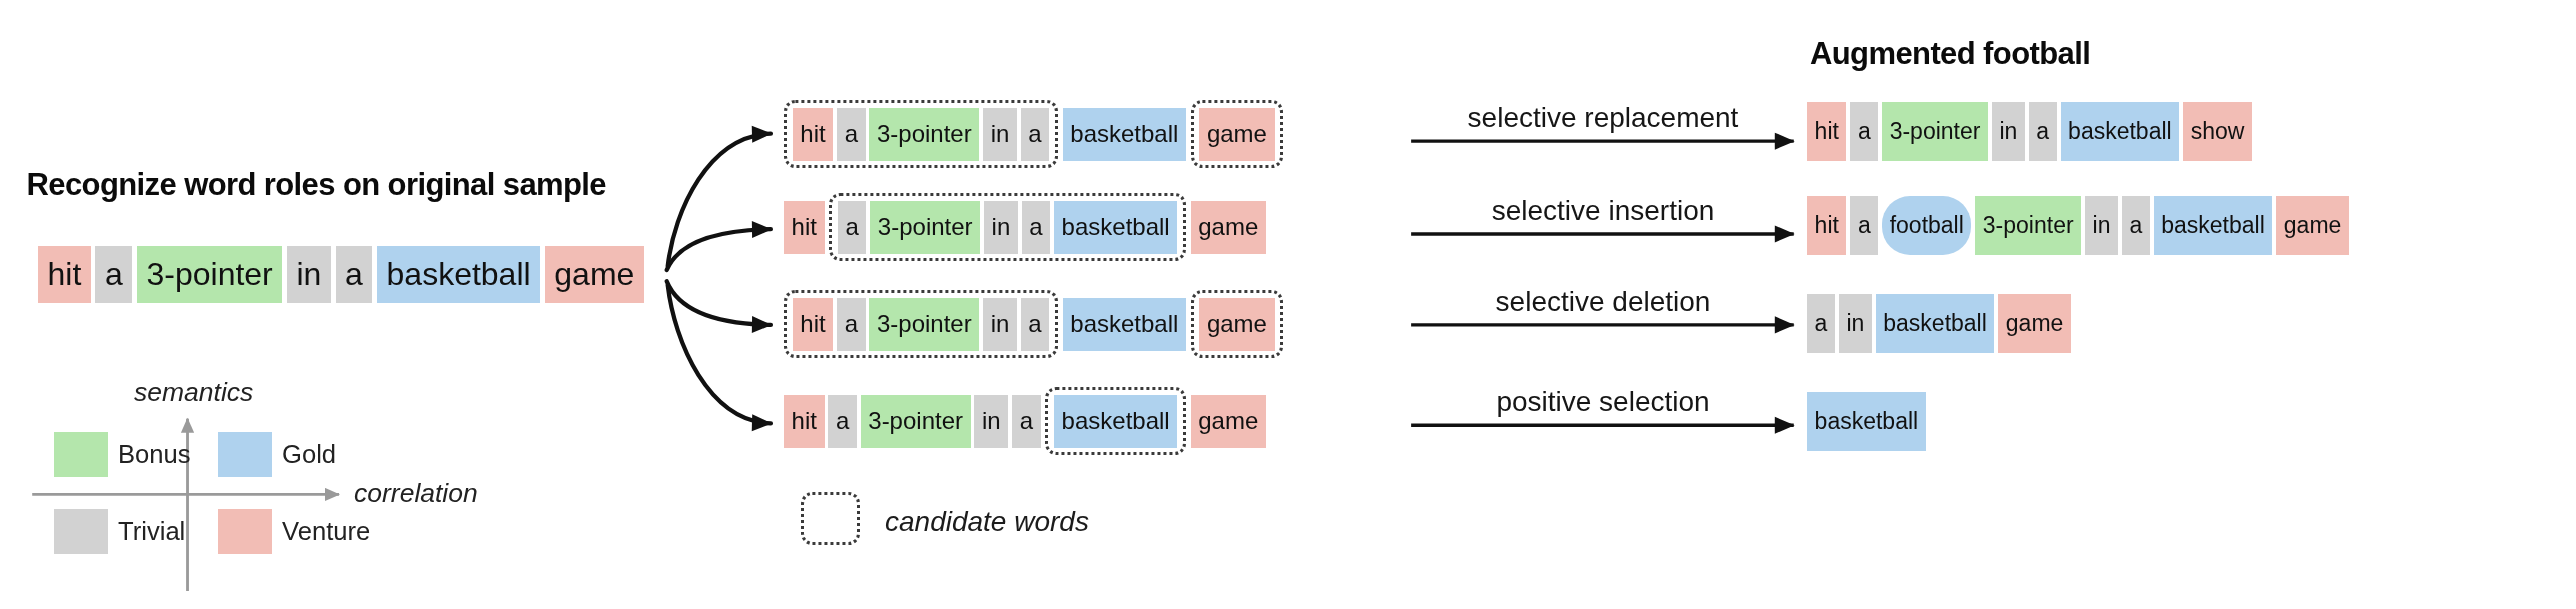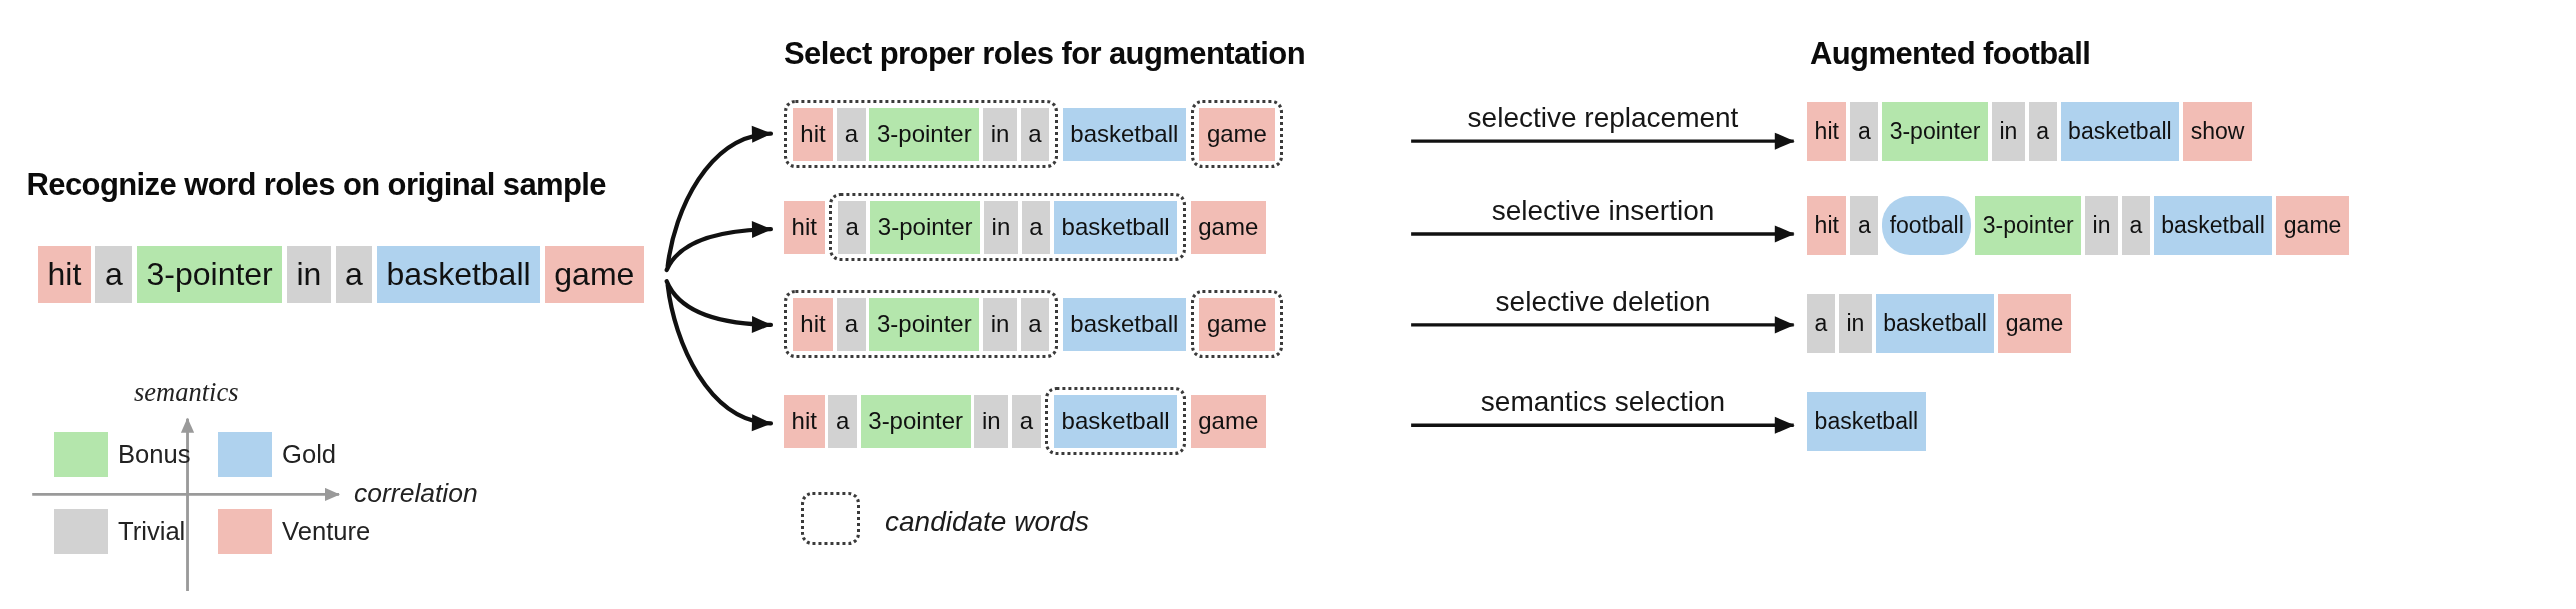--- a/index.html
+++ b/index.html
@@ -93,37 +93,36 @@
       <span class="chip chip-lg" style="background: rgb(242, 189, 181);">hit</span>
       <span class="chip chip-lg" style="background: rgb(210, 210, 210);">a</span>
       <span class="chip chip-lg" style="background: rgb(180, 230, 172);">3-pointer</span>
       <span class="chip chip-lg" style="background: rgb(210, 210, 210);">in</span>
       <span class="chip chip-lg" style="background: rgb(210, 210, 210);">a</span>
       <span class="chip chip-lg" style="background: rgb(175, 210, 238);">basketball</span>
       <span class="chip chip-lg" style="background: rgb(242, 189, 181);">game</span>
     </div>
 
   <div>
-    <div class="abs axis-label" style="left:134px;top:377px;font-family:Liberation Serif, serif;">semantics</div>
+    <div class="abs axis-label" style="left:134px;top:377px;">semantics</div>
     <div class="abs axis-label" style="left:354px;top:478px;text-align:center;">correlation</div>
 
     <div class="abs q-box" style="left: 54px; top: 432px; background: rgb(180, 230, 172);"></div>
     <div class="abs q-label" style="left:118px;top:440px;">Bonus</div>
 
     <div class="abs q-box" style="left: 218px; top: 432px; background: rgb(175, 210, 238);"></div>
     <div class="abs q-label" style="left:282px;top:440px;">Gold</div>
 
     <div class="abs q-box" style="left: 54px; top: 509px; background: rgb(210, 210, 210);"></div>
     <div class="abs q-label" style="left:118px;top:517px;">Trivial</div>
 
     <div class="abs q-box" style="left: 218px; top: 509px; background: rgb(242, 189, 181);"></div>
     <div class="abs q-label" style="left:282px;top:517px;">Venture</div>
   </div>
 
-  <div class="abs title" style="left:784px;top:36px;">Select proper roles for augmentation</div>
 
   <div class="abs mid-row" style="left:784px;top:97px;">
       <span class="seg candidate">
         <span class="chip chip-md" style="background: rgb(242, 189, 181);">hit</span>
         <span class="chip chip-md" style="background: rgb(210, 210, 210);">a</span>
         <span class="chip chip-md" style="background: rgb(180, 230, 172);">3-pointer</span>
         <span class="chip chip-md" style="background: rgb(210, 210, 210);">in</span>
         <span class="chip chip-md" style="background: rgb(210, 210, 210);">a</span>
       </span>
       <span class="seg">
@@ -178,21 +177,21 @@
         <span class="chip chip-md" style="background: rgb(242, 189, 181);">game</span>
       </span>
     </div>
 
   <div class="abs cand-demo" style="left:801px;top:492px;"></div>
   <div class="abs cand-label" style="left:885px;top:506px;">candidate words</div>
 
   <div class="abs op-label" style="left:1404px;top:102px;">selective replacement</div>
   <div class="abs op-label" style="left:1404px;top:195px;">selective insertion</div>
   <div class="abs op-label" style="left:1404px;top:286px;">selective deletion</div>
-  <div class="abs op-label" style="left:1404px;top:386px;">semantics selection</div>
+  <div class="abs op-label" style="left:1404px;top:386px;">positive selection</div>
 
   <div class="abs title" style="left:1810px;top:36px;">Augmented football</div>
 
   <div class="abs sentence right-row" style="left:1807px;top:102px;">
       <span class="chip chip-sm" style="background: rgb(242, 189, 181);">hit</span>
       <span class="chip chip-sm" style="background: rgb(210, 210, 210);">a</span>
       <span class="chip chip-sm" style="background: rgb(180, 230, 172);">3-pointer</span>
       <span class="chip chip-sm" style="background: rgb(210, 210, 210);">in</span>
       <span class="chip chip-sm" style="background: rgb(210, 210, 210);">a</span>
       <span class="chip chip-sm" style="background: rgb(175, 210, 238);">basketball</span>

